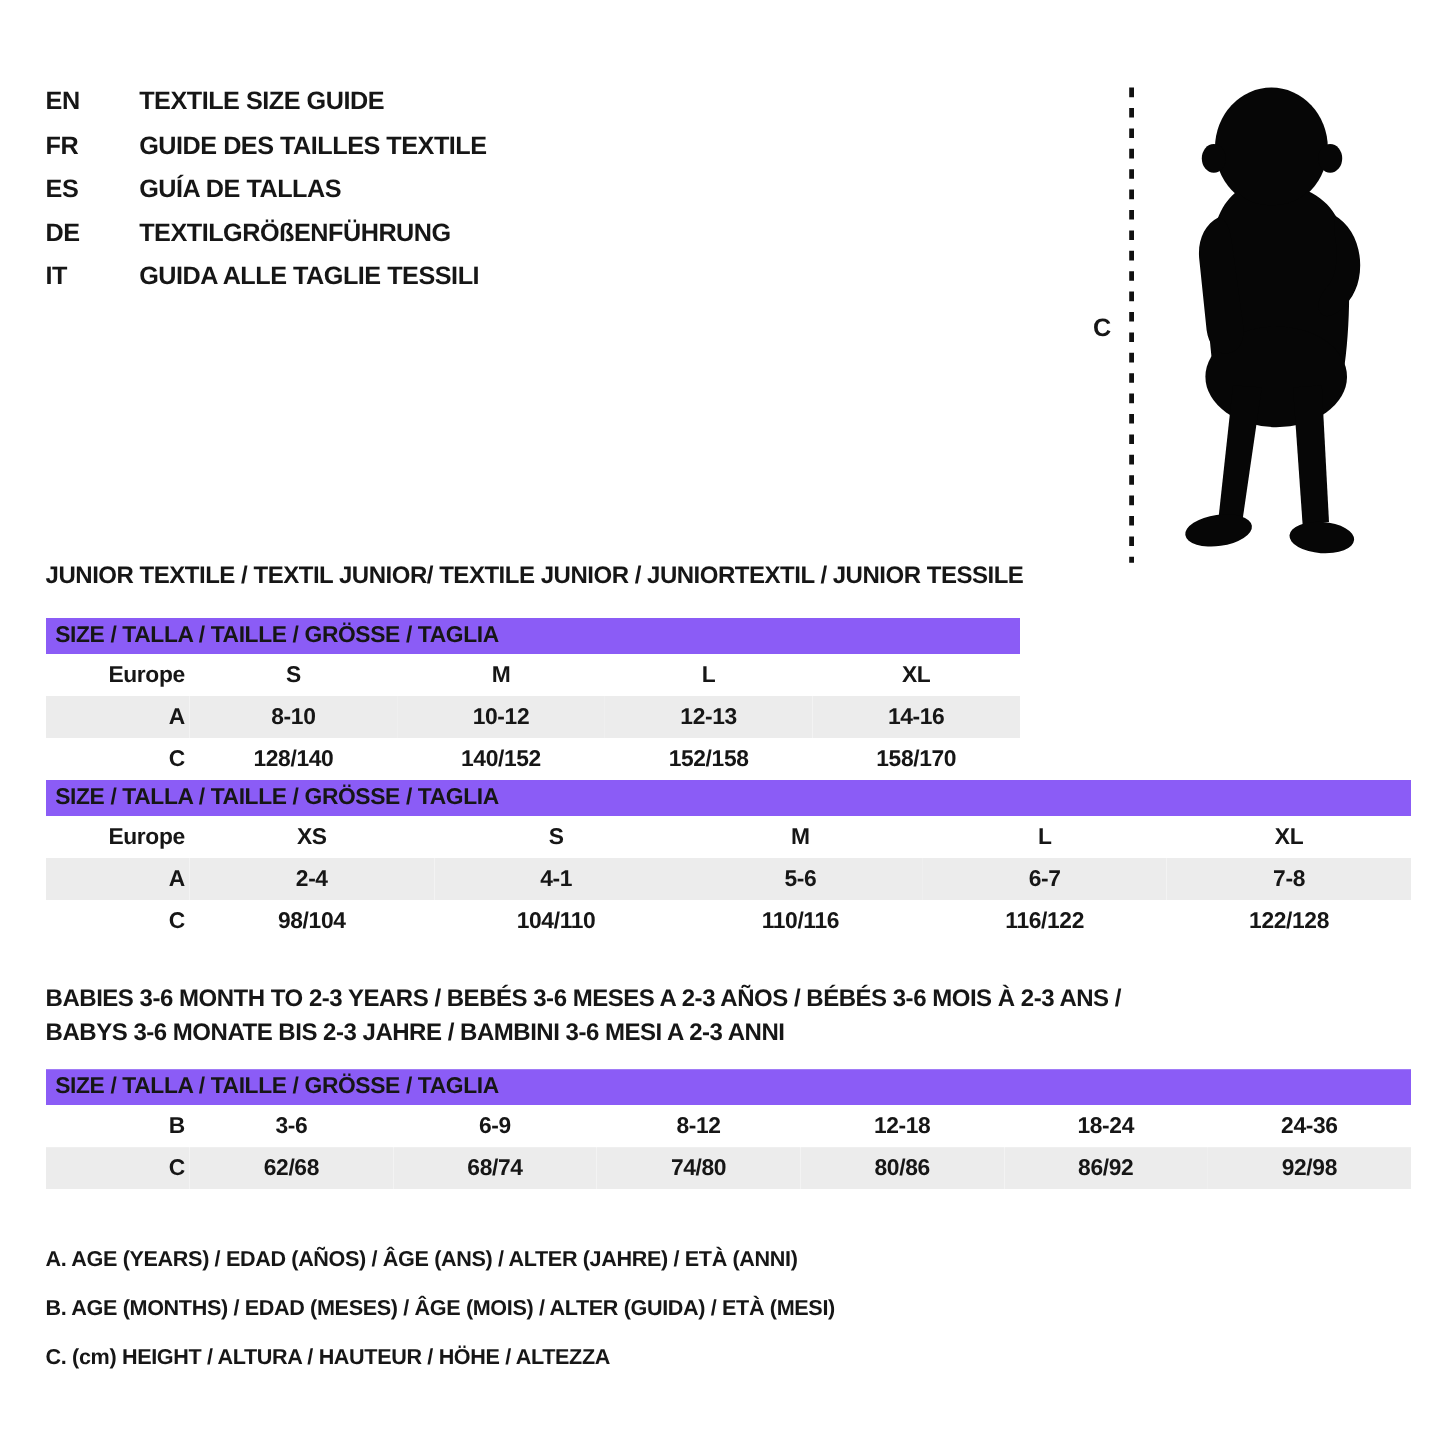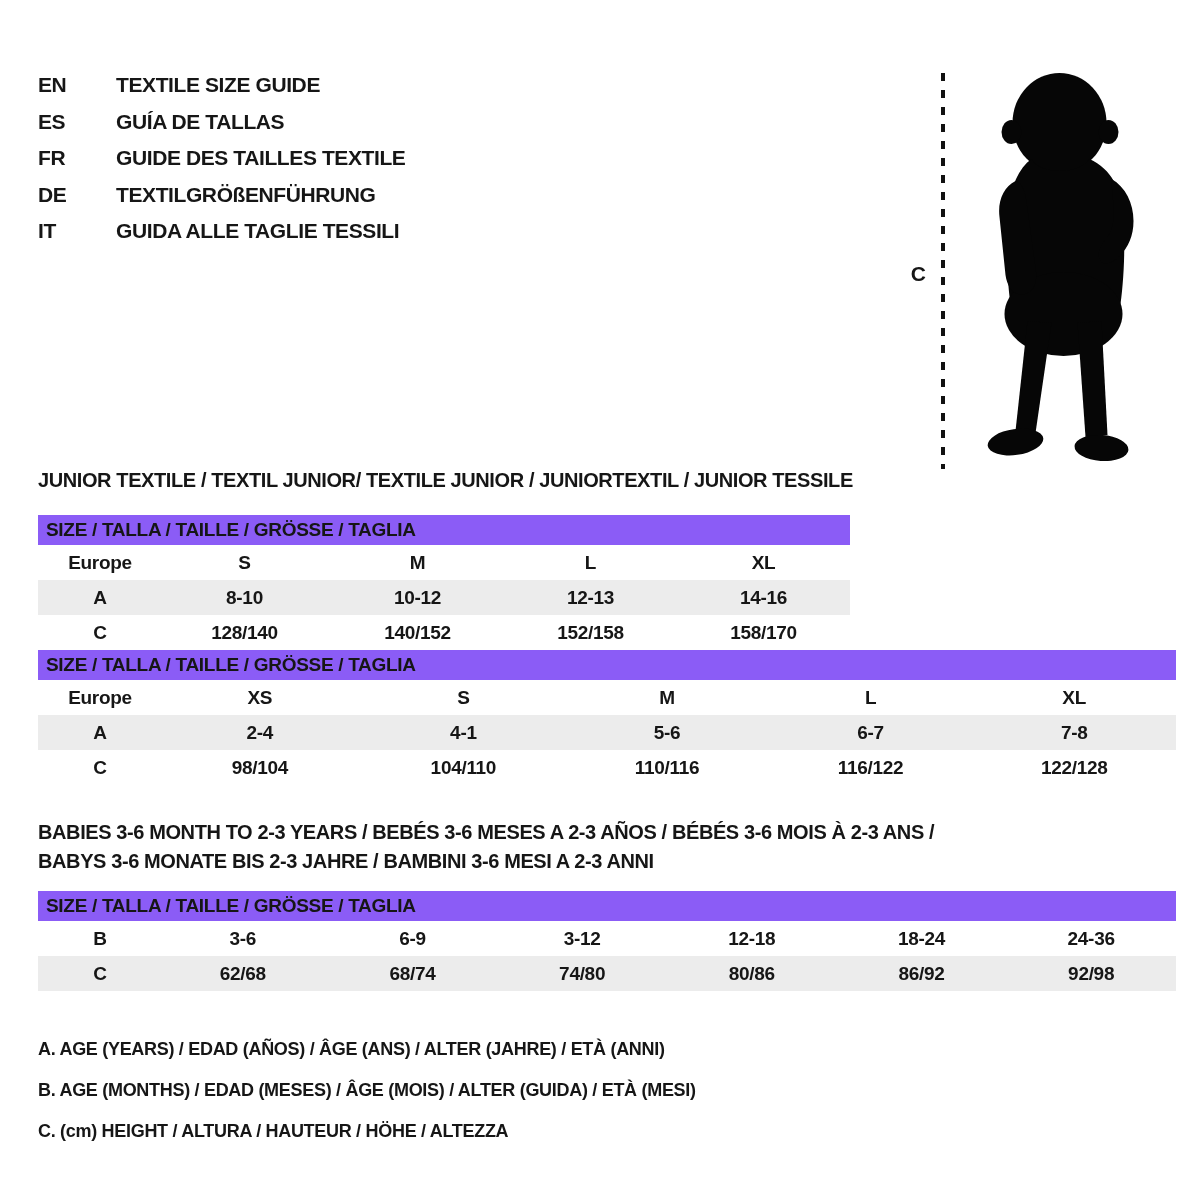--- a/index.html
+++ b/index.html
@@ -74,21 +74,21 @@
     font-weight: bold;
     font-size: 19px;
     letter-spacing: -0.3px;
     text-align: center;
     height: 35px;
     padding: 0 4px;
     overflow: hidden;
     white-space: nowrap;
   }
   table.size-table td.lab {
-    text-align: center;
+    text-align: right;
     padding-left: 8px;
   }
   table.size-table tr.band td {
     background: #8b5cf6;
     text-align: left;
     padding-left: 8px;
     height: 30px;
   }
   table.size-table tr.stripe td { background: #ececec; }
 
@@ -112,26 +112,26 @@
 <div class="page">
 
   <header class="top">
 
     <ul class="langs">
       <li>
         <span class="code">EN</span>
         <span class="lbl">TEXTILE SIZE GUIDE</span>
       </li>
       <li>
+        <span class="code">FR</span>
+        <span class="lbl">GUIDE DES TAILLES TEXTILE</span>
+      </li>
+      <li>
         <span class="code">ES</span>
         <span class="lbl">GUÍA DE TALLAS</span>
-      </li>
-      <li>
-        <span class="code">FR</span>
-        <span class="lbl">GUIDE DES TAILLES TEXTILE</span>
       </li>
       <li>
         <span class="code">DE</span>
         <span class="lbl">TEXTILGRÖßENFÜHRUNG</span>
       </li>
       <li>
         <span class="code">IT</span>
         <span class="lbl">GUIDA ALLE TAGLIE TESSILI</span>
       </li>
     </ul>
@@ -267,21 +267,21 @@
           <col>
         </colgroup>
       <tbody>
           <tr class="band">
         <td colspan="7">SIZE / TALLA / TAILLE / GRÖSSE / TAGLIA</td>
       </tr>
       <tr>
         <td class="lab">B</td>
         <td>3-6</td>
         <td>6-9</td>
-        <td>3-12</td>
+        <td>8-12</td>
         <td>12-18</td>
         <td>18-24</td>
         <td>24-36</td>
       </tr>
       <tr class="stripe">
         <td class="lab">C</td>
         <td>62/68</td>
         <td>68/74</td>
         <td>74/80</td>
         <td>80/86</td>

